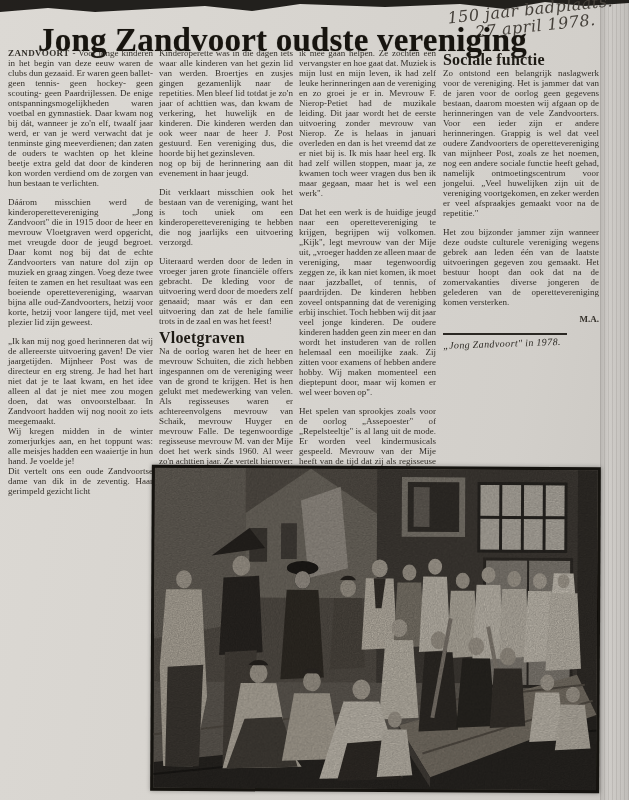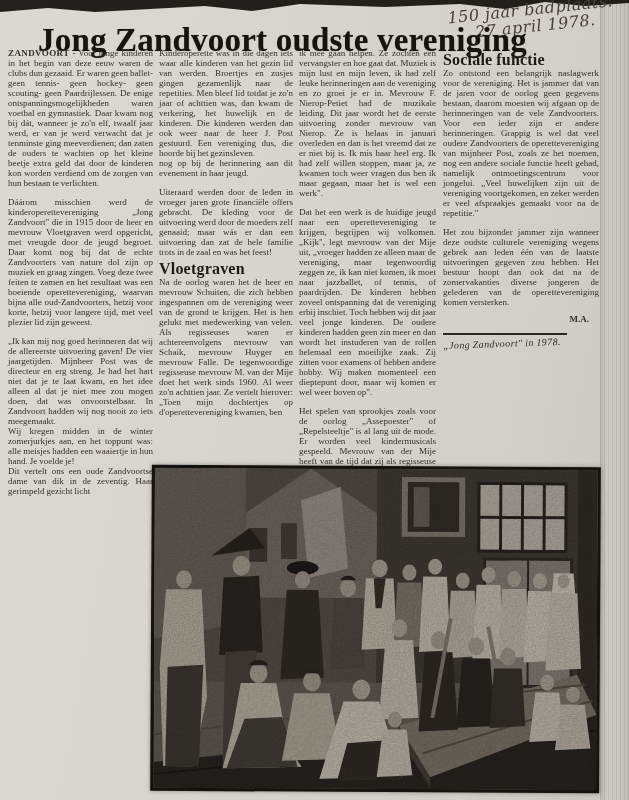--- a/index.html
+++ b/index.html
@@ -45,21 +45,21 @@
   .col p.gap{margin-top:9px;}
   .col1{left:8px;width:145px;}
   .col2{left:159px;width:134px;}
   .col3{left:299px;width:137px;}
   .col4{left:443px;width:156px;}
   .lead{font-weight:bold;letter-spacing:.4px;}
   .section-heading{
     margin:7px 0 3px 0;font-size:16px;font-weight:bold;
     color:#1e1b15;letter-spacing:.2px;
   }
-  .signature{text-align:right;font-weight:bold;padding-right:10px;margin-top:7px !important;}
+  .signature{text-align:right;font-weight:bold;margin-top:7px !important;}
   .caption-rule{width:124px;height:2px;background:#2b2823;margin:9px 0 6px 0;}
   .photo-caption{
     font-style:italic;font-size:10px;letter-spacing:.4px;
     transform:rotate(-2deg);transform-origin:left top;color:#2e2b26;
   }
   .photo{
     position:absolute;left:151px;top:466px;width:449px;height:326px;
     z-index:5;background:#15130f;padding:3px;box-sizing:border-box;
     transform:rotate(0.3deg);
     box-shadow:0 0 4px rgba(0,0,0,.35);
@@ -85,35 +85,36 @@
     <p><span class="lead">ZANDVOORT</span><span> - Voor jonge kinderen in het begin van deze eeuw waren de clubs dun gezaaid. Er waren geen ballet- geen tennis- geen hockey- geen scouting- geen Paardrijlessen. De enige ontspanningsmogelijkheden waren voetbal en gymnastiek. Daar kwam nog bij dát, wanneer je zo'n elf, twaalf jaar werd, er van je werd verwacht dat je tenminste ging meeverdienen; dan zaten de ouders te wachten op het kleine beetje extra geld dat door de kinderen kon worden verdiend om de zorgen van hun bestaan te verlichten.</span></p>
     <p class="gap">Dáárom misschien werd de kinderoperettevereniging „Jong Zandvoort" die in 1915 door de heer en mevrouw Vloetgraven werd opgericht, met vreugde door de jeugd begroet. Daar komt nog bij dat de echte Zandvoorters van nature dol zijn op muziek en graag zingen. Voeg deze twee feiten te zamen en het resultaat was een boeiende operettevereniging, waarvan bijna alle oud-Zandvoorters, hetzij voor korte, hetzij voor langere tijd, met veel plezier lid zijn geweest.</p>
     <p class="gap">„Ik kan mij nog goed herinneren dat wij de allereerste uitvoering gaven! De vier jaargetijden. Mijnheer Post was de directeur en erg streng. Je had het hart niet dat je te laat kwam, en het idee alleen al dat je niet mee zou mogen doen, dat was onvoorstelbaar. In Zandvoort hadden wij nog nooit zo iets meegemaakt.</p>
     <p>Wij kregen midden in de winter zomerjurkjes aan, en het toppunt was: alle meisjes hadden een waaiertje in hun hand. Je voelde je!</p>
     <p>Dit vertelt ons een oude Zandvoortse dame van dik in de zeventig. Haar gerimpeld gezicht licht</p>
   </div>
 
   <div class="col col2">
     <p>Kinderoperette was in die dagen iets waar alle kinderen van het gezin lid van werden. Broertjes en zusjes gingen gezamenlijk naar de repetities. Men bleef lid totdat je zo'n jaar of achttien was, dan kwam de verkering, het huwelijk en de kinderen. Die kinderen werden dan ook weer naar de heer J. Post gestuurd. Een vereniging dus, die hoorde bij het gezinsleven.</p>
     <p>nog op bij de herinnering aan dit evenement in haar jeugd.</p>
+    <p class="gap">Dit verklaart misschien ook het bestaan van de vereniging, want het is toch uniek om een kinderoperettevereniging te hebben die nog jaarlijks een uitvoering verzorgd.</p>
     <p class="gap">Uiteraard werden door de leden in vroeger jaren grote financiële offers gebracht. De kleding voor de uitvoering werd door de moeders zelf genaaid; maar wás er dan een uitvoering dan zat de hele familie trots in de zaal en was het feest!</p>
     <h2 class="section-heading">Vloetgraven</h2>
     <p>Na de oorlog waren het de heer en mevrouw Schuiten, die zich hebben ingespannen om de vereniging weer van de grond te krijgen. Het is hen gelukt met medewerking van velen. Als regisseuses waren er achtereenvolgens mevrouw van Schaik, mevrouw Huyger en mevrouw Falle. De tegenwoordige regisseuse mevrouw M. van der Mije doet het werk sinds 1960. Al weer zo'n achttien jaar. Ze vertelt hierover: „Toen mijn dochtertjes op d'operettevereniging kwamen, ben</p>
   </div>
 
   <div class="col col3">
     <p>ik mee gaan helpen. Ze zochten een vervangster en hoe gaat dat. Muziek is mijn lust en mijn leven, ik had zelf leuke herinneringen aan de vereniging en zo groei je er in. Mevrouw F. Nierop-Petiet had de muzikale leiding. Dit jaar wordt het de eerste uitvoering zonder mevrouw van Nierop. Ze is helaas in januari overleden en dan is het vreemd dat ze er niet bij is. Ik mis haar heel erg. Ik had zelf willen stoppen, maar ja, ze kwamen toch weer vragen dus ben ik maar gegaan, maar het is wel een werk".</p>
     <p class="gap">Dat het een werk is de huidige jeugd naar een operettevereniging te krijgen, begrijpen wij volkomen. „Kijk", legt mevrouw van der Mije uit, „vroeger hadden ze alleen maar de vereniging, maar tegenwoordig zeggen ze, ik kan niet komen, ik moet naar jazzballet, of tennis, of paardrijden. De kinderen hebben zoveel ontspanning dat de vereniging erbij inschiet. Toch hebben wij dit jaar veel jonge kinderen. De oudere kinderen hadden geen zin meer en dan wordt het instuderen van de rollen helemaal een moeilijke zaak. Zij zitten voor examens of hebben andere hobby. Wij maken momenteel een dieptepunt door, maar wij komen er wel weer boven op".</p>
     <p class="gap">Het spelen van sprookjes zoals voor de oorlog „Assepoester" of „Repelsteeltje" is al lang uit de mode. Er worden veel kindermusicals gespeeld. Mevrouw van der Mije heeft van de tijd dat zij als regisseuse optreedt een album bijgehouden.</p>
   </div>
 
   <div class="col col4">
     <h2 class="section-heading">Sociale functie</h2>
     <p>Zo ontstond een belangrijk naslagwerk voor de vereniging. Het is jammer dat van de jaren voor de oorlog geen gegevens bestaan, daarom moesten wij afgaan op de herinneringen van de vele Zandvoorters. Voor een ieder zijn er andere herinneringen. Grappig is wel dat veel oudere Zandvoorters de operettevereniging van mijnheer Post, zoals ze het noemen, nog een andere sociale functie heeft gehad, namelijk ontmoetingscentrum voor jongelui. „Veel huwelijken zijn uit de vereniging voortgekomen, en zeker werden er veel afspraakjes gemaakt voor na de repetitie."</p>
-    <p class="gap">Het zou bijzonder jammer zijn wanneer deze oudste culturele vereniging wegens gebrek aan leden één van de laatste uitvoeringen gegeven zou hebben. Het bestuur hoopt dan ook dat na de zomervakanties diverse jongeren de gelederen van de operettevereniging komen versterken.</p>
+    <p class="gap">Het zou bijzonder jammer zijn wanneer deze oudste culturele vereniging wegens gebrek aan leden één van de laatste uitvoeringen gegeven zou gemaakt. Het bestuur hoopt dan ook dat na de zomervakanties diverse jongeren de gelederen van de operettevereniging komen versterken.</p>
     <p class="signature">M.A.</p>
     <div class="caption-rule"></div>
     <div class="photo-caption">„Jong Zandvoort" in 1978.</div>
   </div>
 
   <div class="photo">
     <svg viewBox="0 0 448 322" preserveAspectRatio="none">
       <defs>
         <filter id="grain" x="0" y="0" width="100%" height="100%">
           <feTurbulence type="fractalNoise" baseFrequency="0.85" numOctaves="2" stitchTiles="stitch"></feTurbulence>

